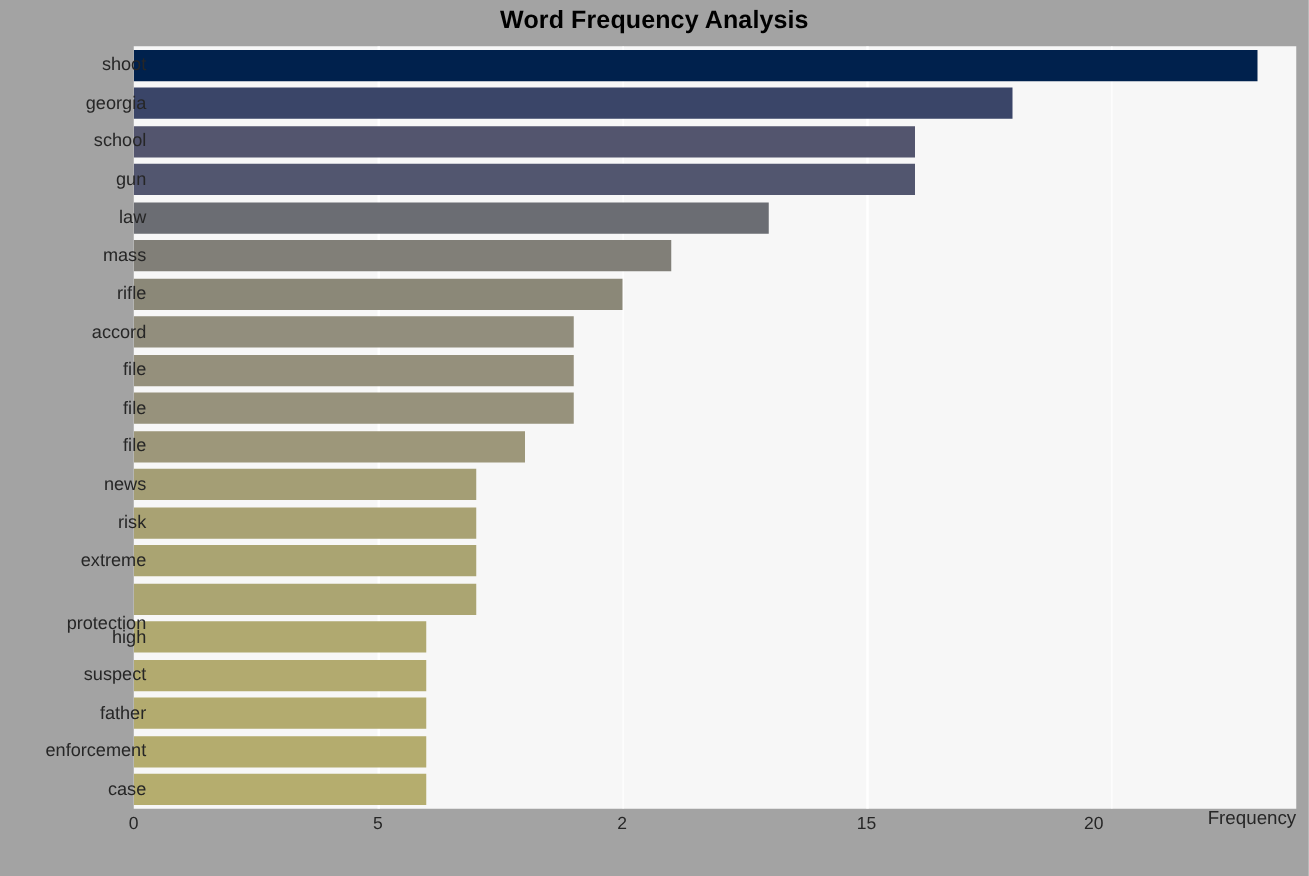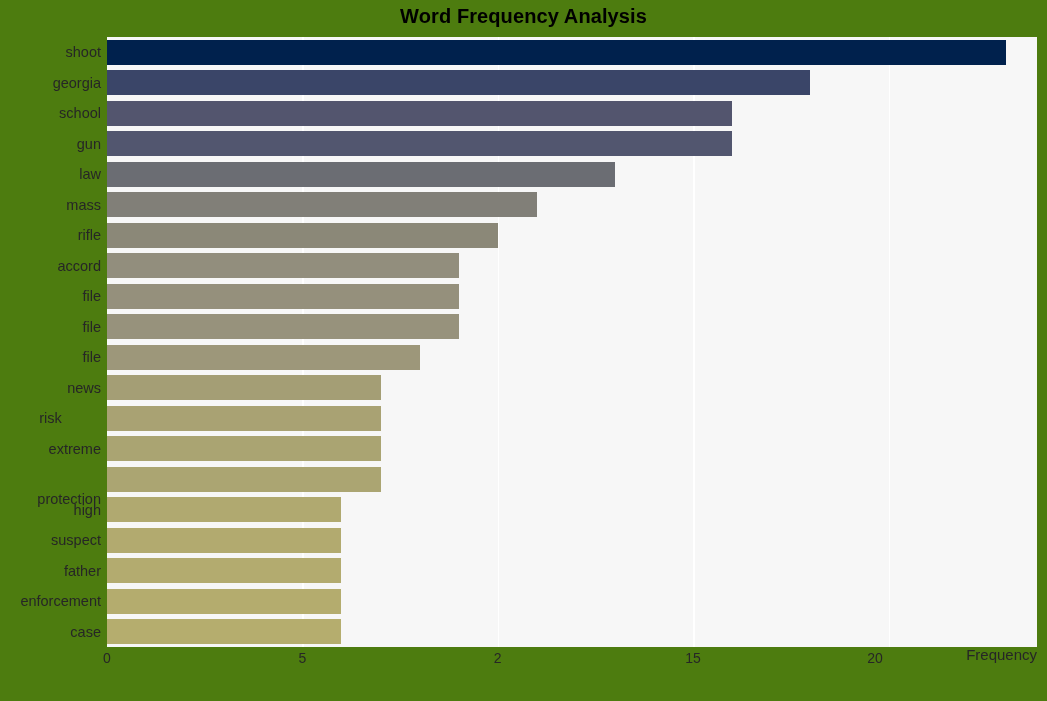--- a/index.html
+++ b/index.html
@@ -14,21 +14,21 @@
     color: #262626;
     overflow: hidden;
     position: relative;
   }
 
   #figure {
     position: absolute;
     left: 0; top: 0;
     width: 1047px;
     height: 701px;
-    background: #4d7c0f;
+    background: #a3a3a3;
   }
 
   
   #chart-title {
     position: absolute;
     left: 0;
     top: 5px;
     width: 1047px;
     text-align: center;
     font-size: 20px;
@@ -62,20 +62,21 @@
     height: 25px;
   }
 
   
   #y-axis {
     position: absolute;
     left: 0;
     top: 37px;
     width: 101px;
     height: 610px;
+    padding-left: 16px;
   }
   .ytick {
     position: absolute;
     right: 0;
     width: 101px;
     text-align: right;
     font-size: 14.5px;
     color: #262626;
     line-height: 16px;
   }
@@ -150,21 +151,21 @@
       <div class="ytick" style="top: 68.25px;">school</div>
       <div class="ytick" style="top: 98.75px;">gun</div>
       <div class="ytick" style="top: 129.25px;">law</div>
       <div class="ytick" style="top: 159.75px;">mass</div>
       <div class="ytick" style="top: 190.25px;">rifle</div>
       <div class="ytick" style="top: 220.75px;">accord</div>
       <div class="ytick" style="top: 251.25px;">file</div>
       <div class="ytick" style="top: 281.75px;">file</div>
       <div class="ytick" style="top: 312.25px;">file</div>
       <div class="ytick" style="top: 342.75px;">news</div>
-      <div class="ytick" style="top: 373.25px; text-align: center;">risk</div>
+      <div class="ytick" style="top: 373.25px;">risk</div>
       <div class="ytick" style="top: 403.75px;">extreme</div>
       <div class="ytick" style="top: 434.25px; margin-top: 20px;">protection</div>
       <div class="ytick" style="top: 464.75px;">high</div>
       <div class="ytick" style="top: 495.25px;">suspect</div>
       <div class="ytick" style="top: 525.75px;">father</div>
       <div class="ytick" style="top: 556.25px;">enforcement</div>
       <div class="ytick" style="top: 586.75px; margin-left: 10px;">case</div>
     </div>
 
   <div id="x-axis">

